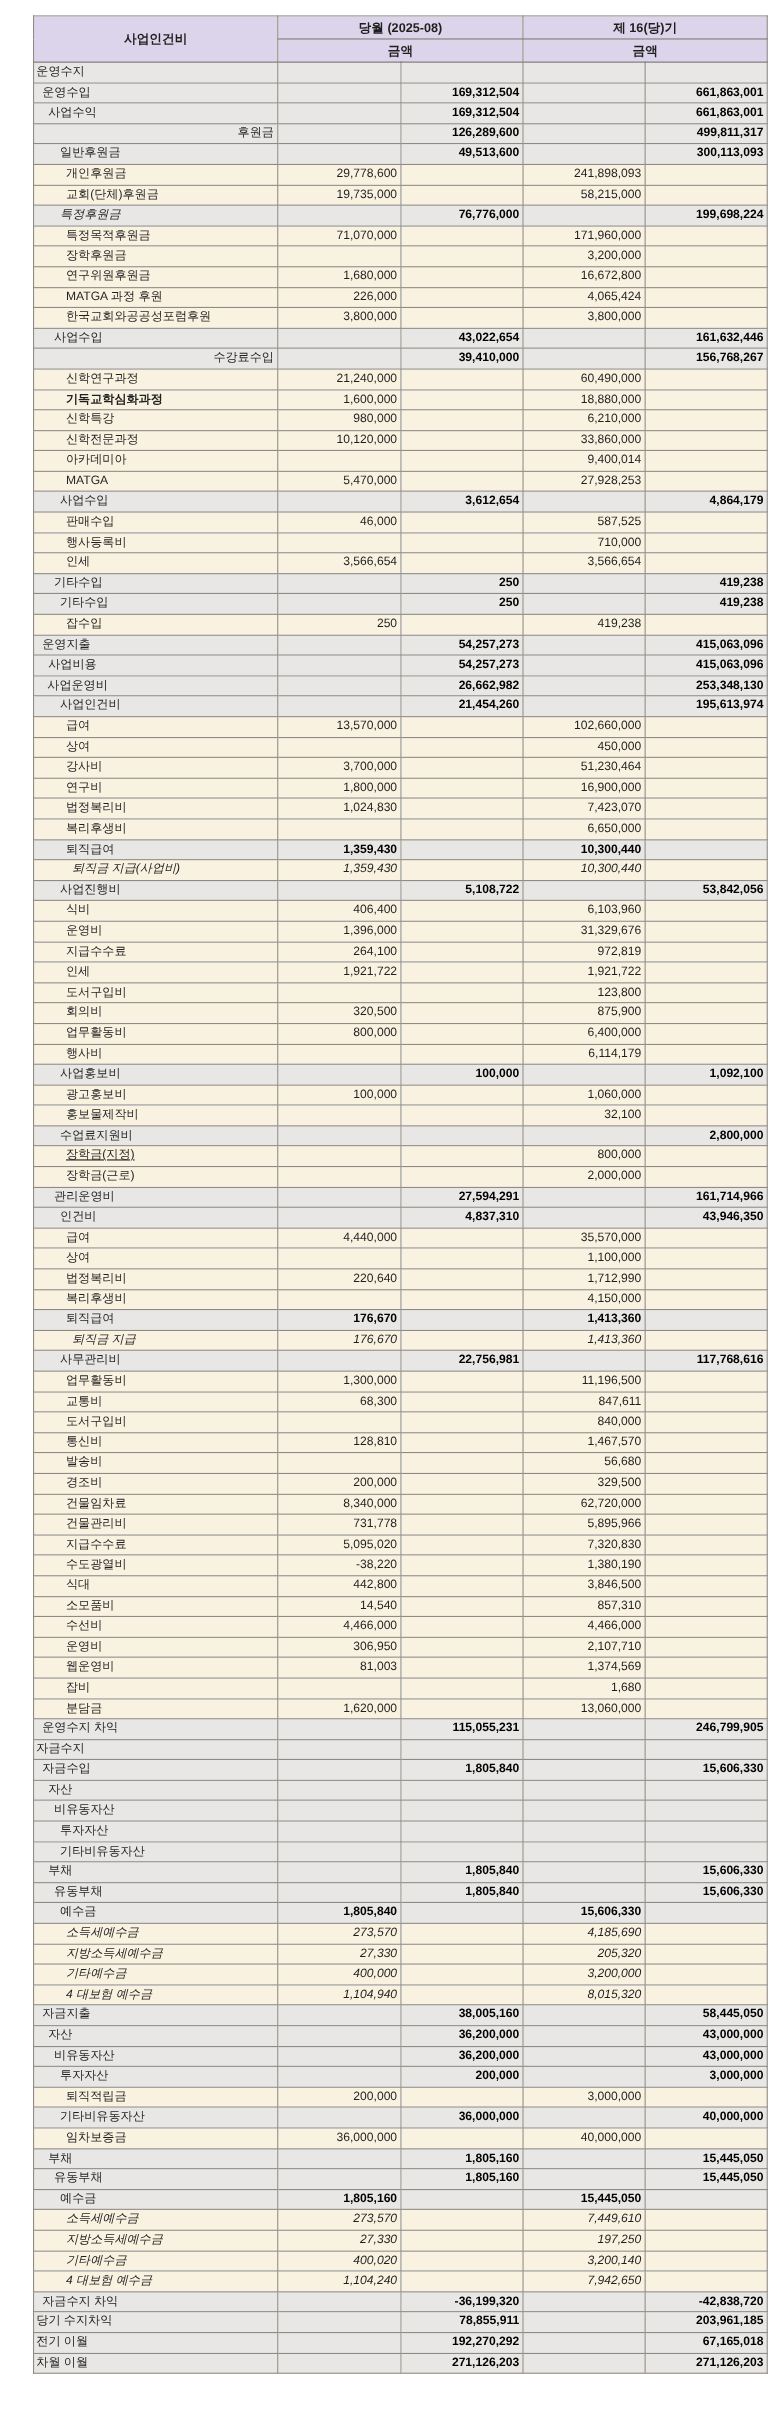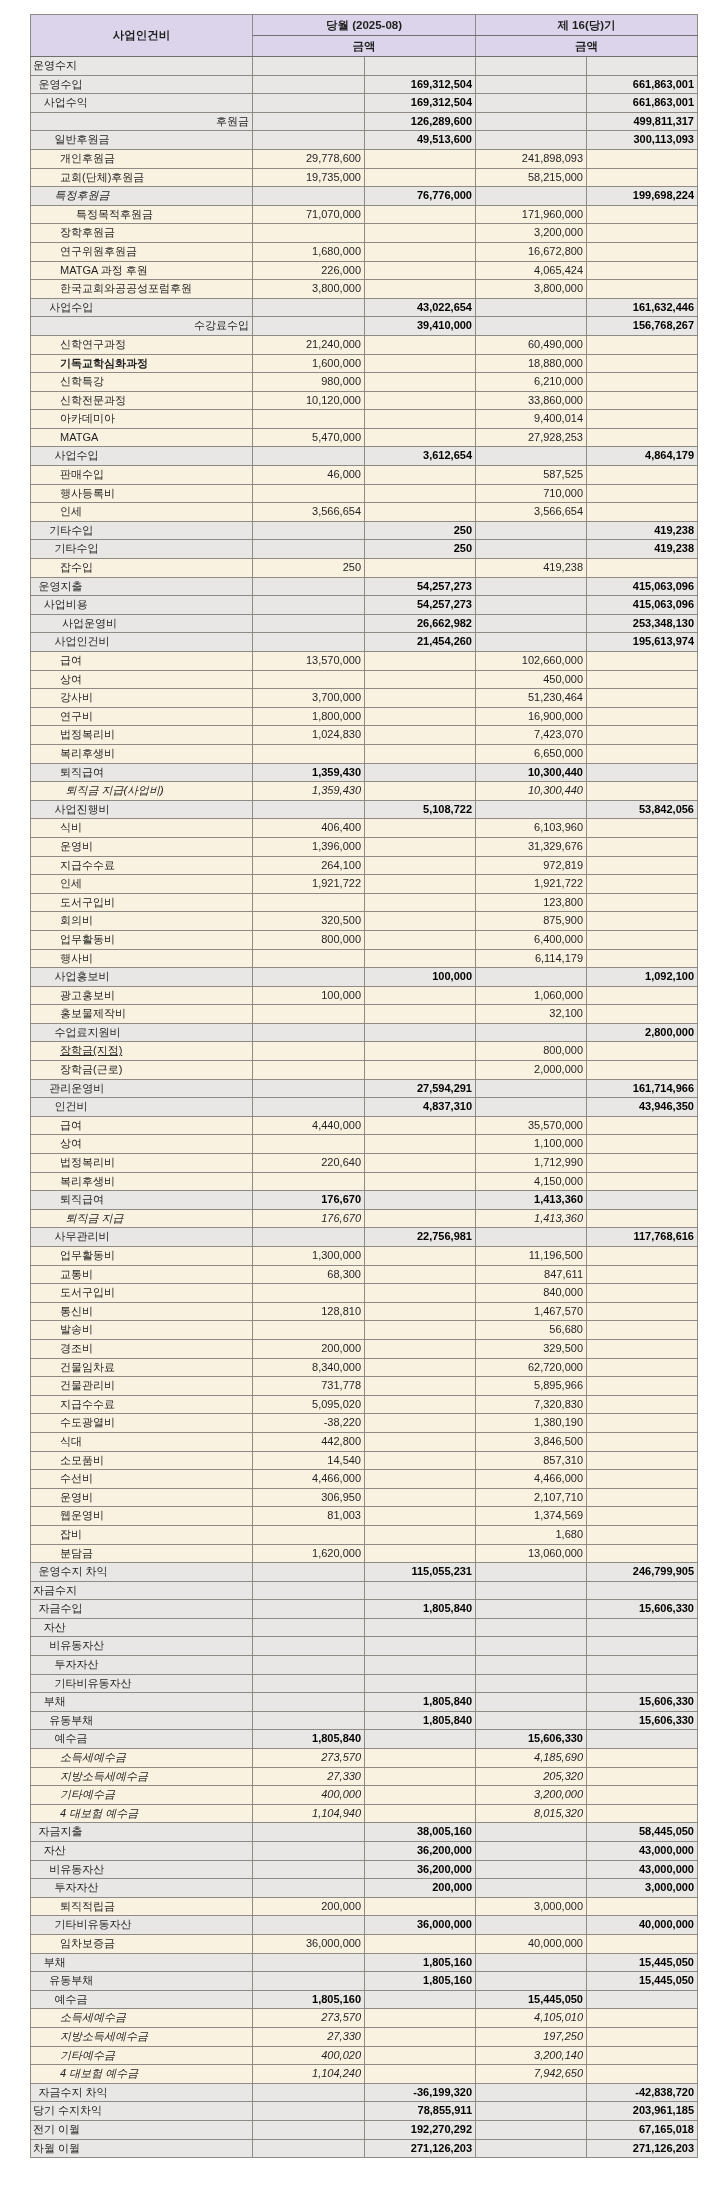--- a/index.html
+++ b/index.html
@@ -123,21 +123,21 @@
           <td class="amt c3"></td>
         </tr>
         <tr class="r-t">
           <td class="acct" style="padding-left: 23.6px; font-style: italic;">특정후원금</td>
           <td class="amt c0"></td>
           <td class="amt c1">76,776,000</td>
           <td class="amt c2"></td>
           <td class="amt c3">199,698,224</td>
         </tr>
         <tr class="r-d">
-          <td class="acct" style="padding-left: 45px;">특정목적후원금</td>
+          <td class="acct" style="padding-left: 29px;">특정목적후원금</td>
           <td class="amt c0">71,070,000</td>
           <td class="amt c1"></td>
           <td class="amt c2">171,960,000</td>
           <td class="amt c3"></td>
         </tr>
         <tr class="r-d">
           <td class="acct" style="padding-left: 29px; margin-top: 24px;">장학후원금</td>
           <td class="amt c0"></td>
           <td class="amt c1"></td>
           <td class="amt c2">3,200,000</td>
@@ -277,21 +277,21 @@
           <td class="amt c3">415,063,096</td>
         </tr>
         <tr class="r-t">
           <td class="acct" style="padding-left: 12.8px;">사업비용</td>
           <td class="amt c0"></td>
           <td class="amt c1">54,257,273</td>
           <td class="amt c2"></td>
           <td class="amt c3">415,063,096</td>
         </tr>
         <tr class="r-t">
-          <td class="acct" style="padding-left: 31px;">사업운영비</td>
+          <td class="acct" style="padding-left: 12px;">사업운영비</td>
           <td class="amt c0"></td>
           <td class="amt c1">26,662,982</td>
           <td class="amt c2"></td>
           <td class="amt c3">253,348,130</td>
         </tr>
         <tr class="r-t">
           <td class="acct" style="padding-left: 23.6px;">사업인건비</td>
           <td class="amt c0"></td>
           <td class="amt c1">21,454,260</td>
           <td class="amt c2"></td>
@@ -805,21 +805,21 @@
           <td class="acct" style="padding-left: 23.6px;">예수금</td>
           <td class="amt c0">1,805,160</td>
           <td class="amt c1"></td>
           <td class="amt c2">15,445,050</td>
           <td class="amt c3"></td>
         </tr>
         <tr class="r-i">
           <td class="acct" style="padding-left: 29px;">소득세예수금</td>
           <td class="amt c0">273,570</td>
           <td class="amt c1"></td>
-          <td class="amt c2">4,105,010</td>
+          <td class="amt c2">7,449,610</td>
           <td class="amt c3"></td>
         </tr>
         <tr class="r-i">
           <td class="acct" style="padding-left: 29px;">지방소득세예수금</td>
           <td class="amt c0">27,330</td>
           <td class="amt c1"></td>
           <td class="amt c2">197,250</td>
           <td class="amt c3"></td>
         </tr>
         <tr class="r-i">

